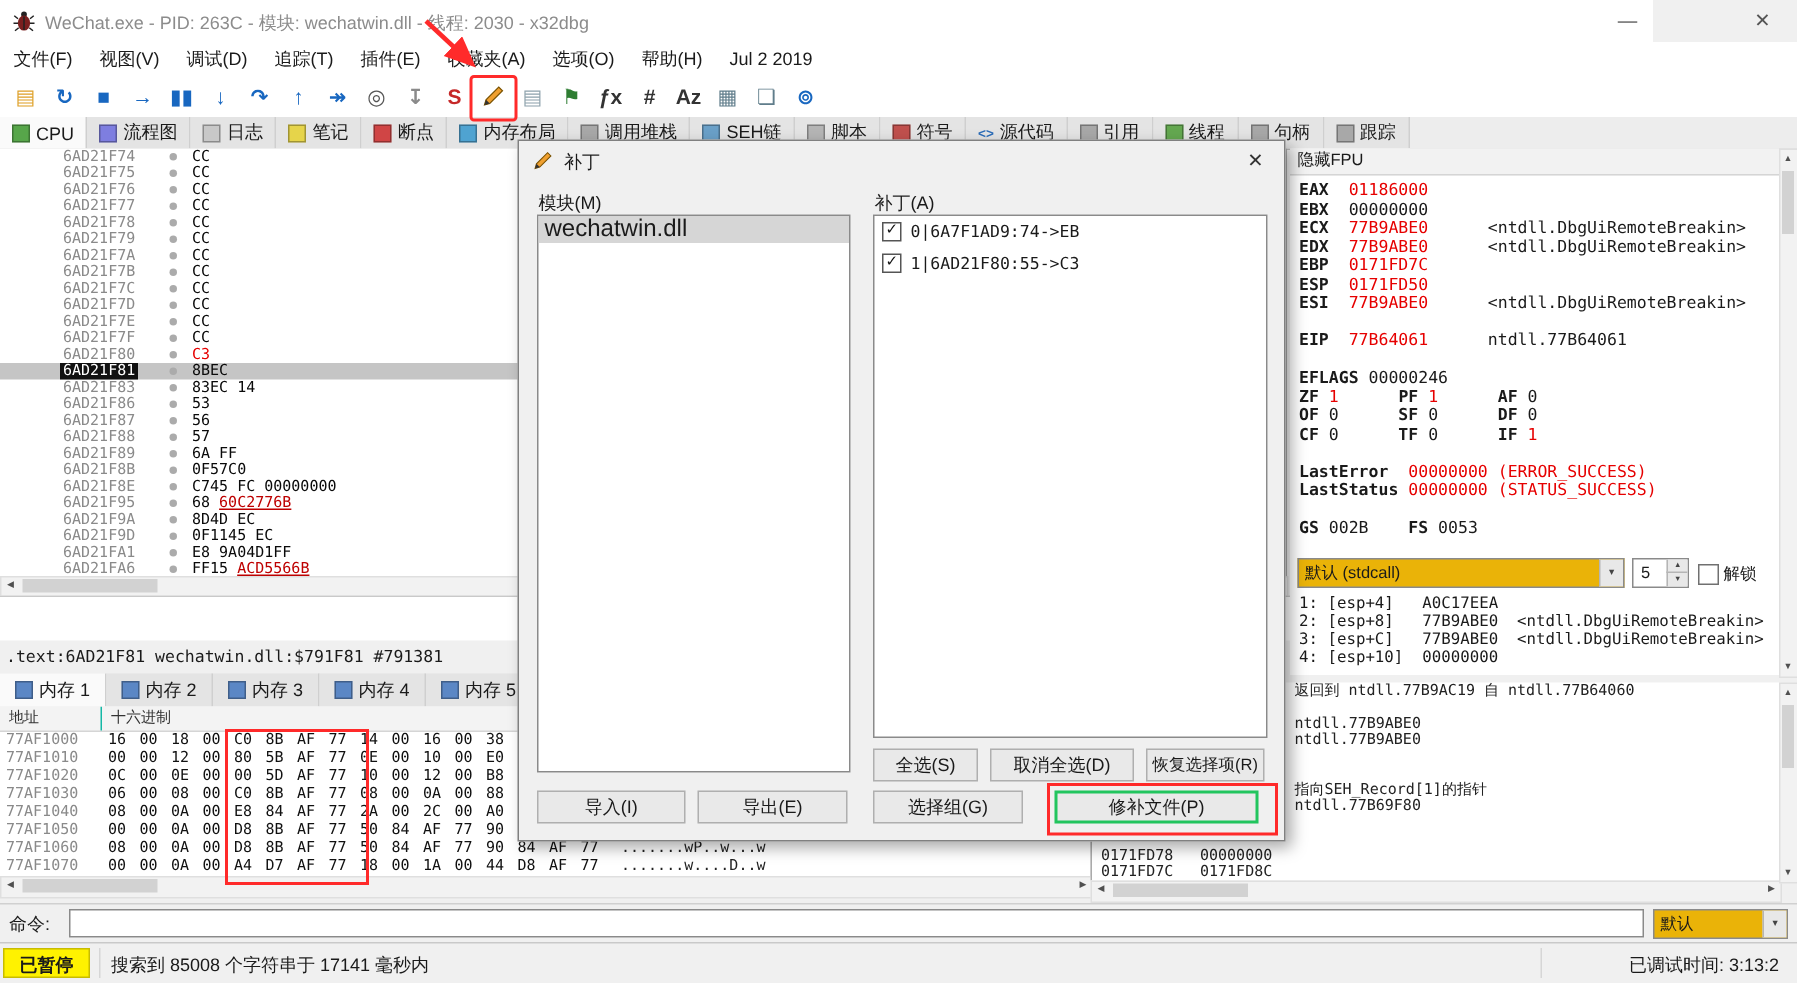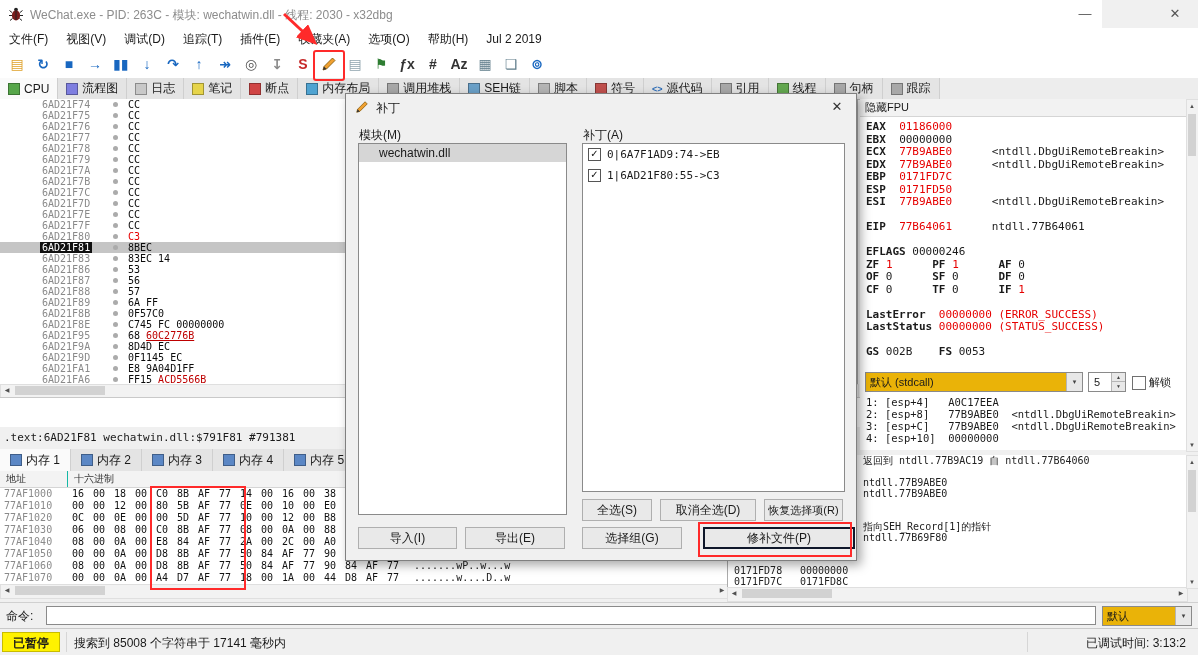--- a/index.html
+++ b/index.html
@@ -118,33 +118,33 @@
   #dlg-title{position:absolute;left:0;top:0;width:510px;height:26px;background:#F0F0F0}
   #dlg-icon{position:absolute;left:9px;top:6px}
   #dlg-title .t{position:absolute;left:30px;top:6px;font-size:12px}
   #dlg-close{position:absolute;right:0;top:0;width:38px;height:26px;text-align:center;line-height:26px;font-size:13px;color:#333}
   .dlg-label{position:absolute;font-size:12px}
   #lbl-modules{left:13px;top:33px}
   #lbl-patches{left:237px;top:33px}
   .listbox{position:absolute;background:#FFF;border:1px solid #8A8A8A;overflow:hidden}
   #modules-list{left:12px;top:49px;width:207px;height:370px}
   #patches-list{left:236px;top:49px;width:261px;height:347px}
-  .mitem{height:18px;line-height:18px;padding-left:20px;font-size:12px}
+  .mitem{height:18px;line-height:18px;padding-left:4px;font-size:16px}
   .mitem.sel{background:#D6D6D6}
   .prow{position:relative;height:18px;padding:3px 0 0 5px}
   .cb{display:inline-block;width:11px;height:11px;border:1px solid #555;background:#FFF;font-size:10px;line-height:10px;text-align:center;vertical-align:middle;color:#111}
   .plabel{font-family:"DejaVu Sans Mono",monospace;font-size:11px;margin-left:6px;vertical-align:middle}
   .btn{position:absolute;height:22px;background:#E9E9E9;border:1px solid #AFAFAF;font-size:12px;text-align:center;line-height:20px;box-sizing:border-box}
   #btn-selectall{left:236px;top:405px;width:70px}
   #btn-deselect{left:314px;top:405px;width:96px}
   #btn-restore{left:418px;top:405px;width:79px;font-size:11px}
   #btn-import{left:12px;top:433px;width:99px}
   #btn-export{left:119px;top:433px;width:100px}
   #btn-group{left:236px;top:433px;width:100px}
-  #btn-patchfile{left:357px;top:433px;width:152px;border:2px solid #0f172a;line-height:18px}
+  #btn-patchfile{left:357px;top:433px;width:136px;border:2px solid #22c55e;line-height:18px}
 
   
   .annot{position:absolute;border:2px solid #FF2A2A;z-index:220;pointer-events:none}
   #annot-toolbar{left:313px;top:50px;width:28px;height:27px;border-radius:3px}
   #annot-patchfile{left:698px;top:522px;width:150px;height:31px}
   #annot-dump{left:150px;top:486px;width:92px;height:100px}
   #annot-arrow{position:absolute;left:0;top:0;width:1198px;height:655px;z-index:220;pointer-events:none}
 </style>
 </head>
 <body>

